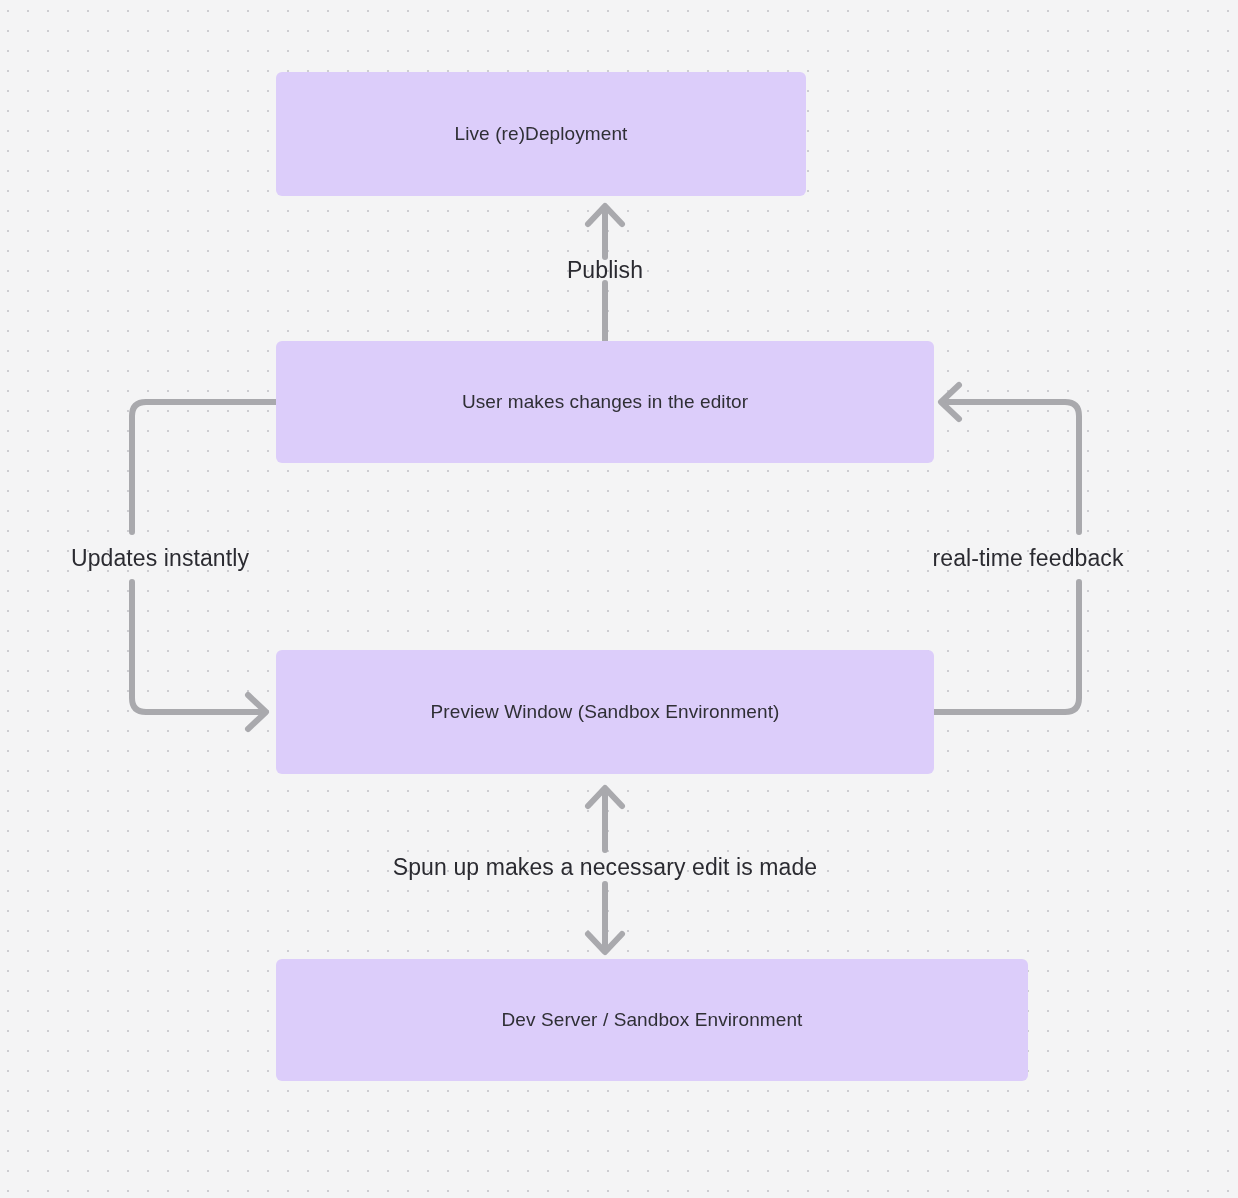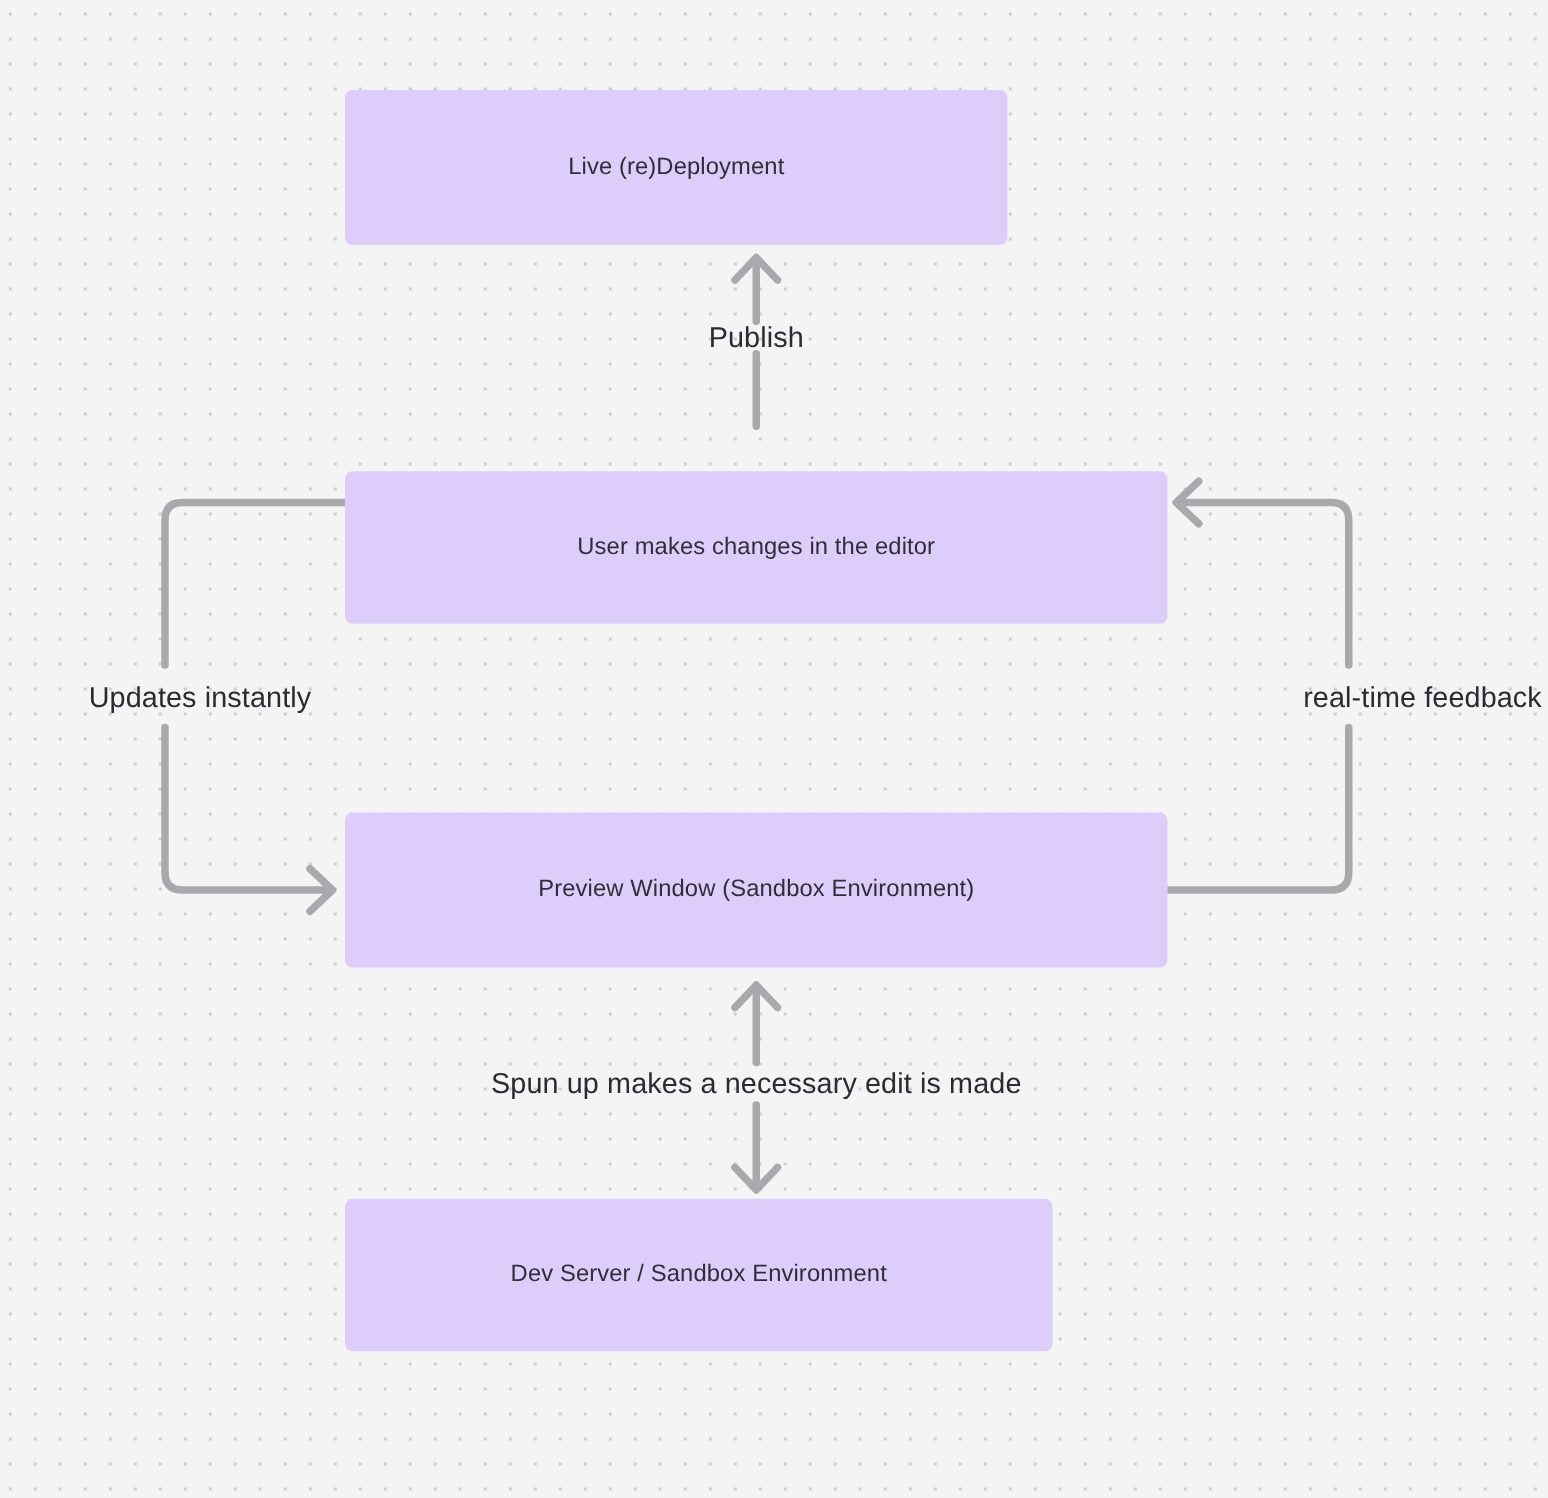--- a/index.html
+++ b/index.html
@@ -87,33 +87,33 @@
       <path d="M588 806 L605 788 L622 806" stroke="#a9a9ad" stroke-width="6" stroke-linecap="round" stroke-linejoin="round" fill="none"></path>
       <path d="M605 884 L605 950" stroke="#a9a9ad" stroke-width="6" stroke-linecap="round" fill="none"></path>
       <path d="M588 934 L605 952 L622 934" stroke="#a9a9ad" stroke-width="6" stroke-linecap="round" stroke-linejoin="round" fill="none"></path>
     </g>
   </svg>
 
   <div class="node" style="left:276px; top:72px; width:530px; height:124px;">
     <span>Live (re)Deployment</span>
   </div>
 
-  <div class="node" style="left:276px; top:341px; width:658px; height:122px;margin-top:36px;">
+  <div class="node" style="left:276px; top:341px; width:658px; height:122px;">
     <span>User makes changes in the editor</span>
   </div>
 
   <div class="node" style="left:276px; top:650px; width:658px; height:124px;">
     <span>Preview Window (Sandbox Environment)</span>
   </div>
 
-  <div class="node" style="left:276px; top:959px; width:566px; height:122px;">
+  <div class="node" style="left:276px; top:959px; width:752px; height:122px;">
     <span>Dev Server / Sandbox Environment</span>
   </div>
 
   <div class="edge-label centered" style="left:605px; top:270px;">Publish</div>
 
   <div class="edge-label centered" style="left:132px; top:558px;margin-left:28px;">Updates instantly</div>
 
-  <div class="edge-label centered" style="left:1138px; top:558px;">real-time feedback</div>
+  <div class="edge-label centered" style="left:1028px; top:558px;">real-time feedback</div>
 
   <div class="edge-label centered" style="left:605px; top:867px;">Spun up makes a necessary edit is made</div>
 
 </div>
 
 </body></html>

